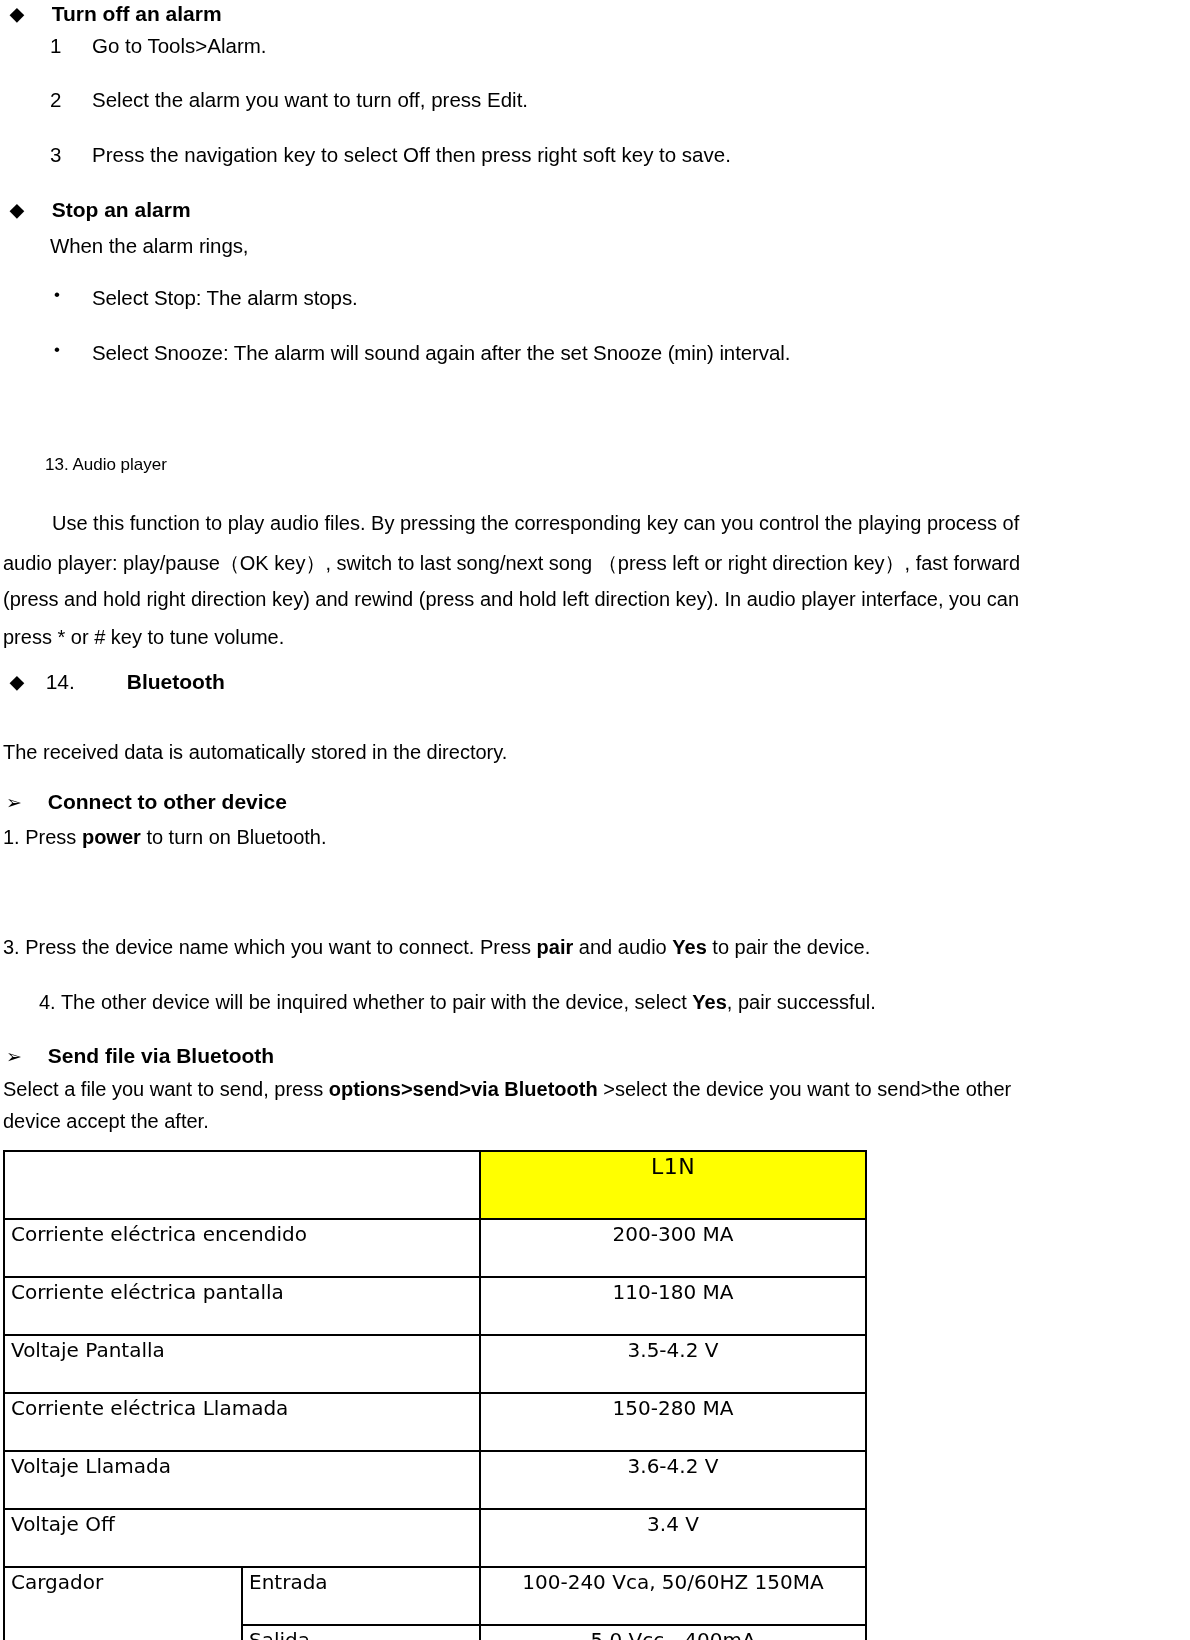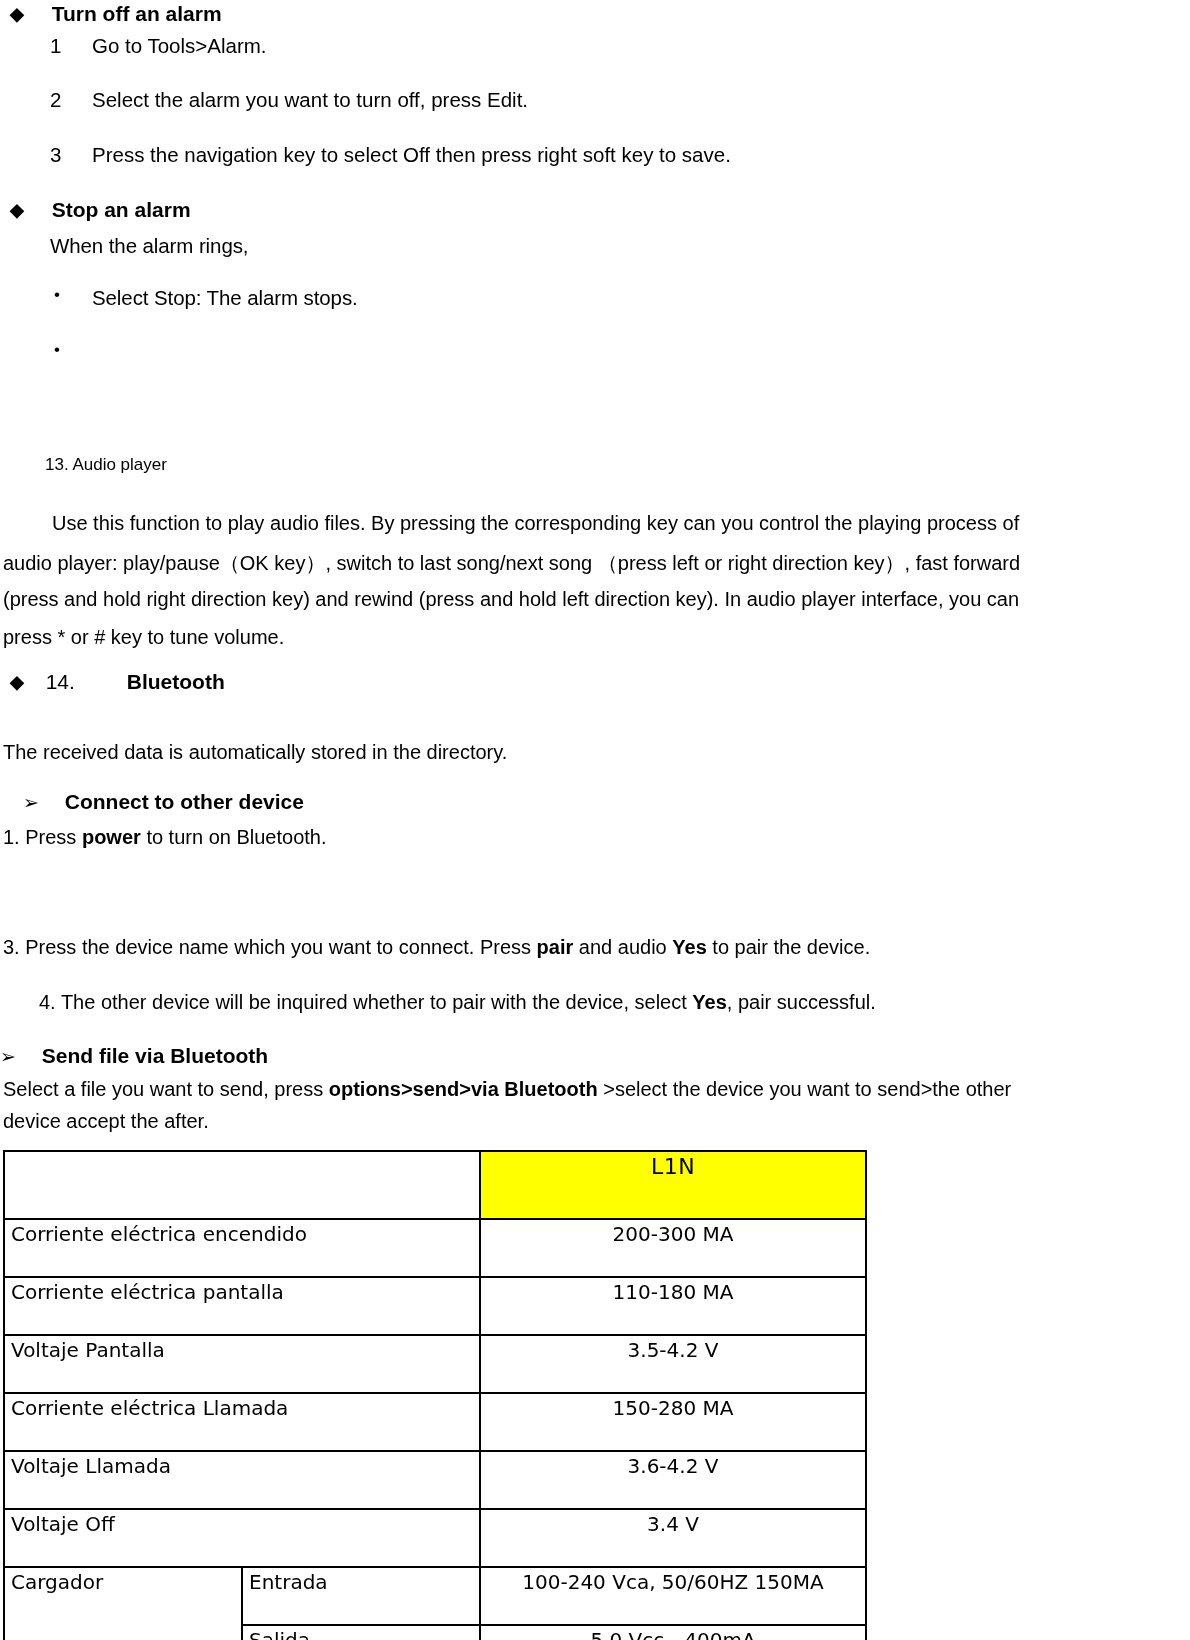--- a/index.html
+++ b/index.html
@@ -144,55 +144,56 @@
     <span class="dia">◆</span>
     <span style="display:inline-block; width:22px;"></span><span>Stop an alarm</span>
   </div>
 
   <div class="blk" style="left:50px; top:234px;">When the alarm rings,</div>
 
   <div class="dot" style="left:54px; top:285px;">•</div>
   <div class="blk" style="left:92px; top:286px;">Select Stop: The alarm stops.</div>
 
   <div class="dot" style="left:54px; top:340px;">•</div>
+  <div class="blk" style="left:92px; top:341px;">Select Snooze: The alarm will sound again after the set Snooze (min) interval.</div>
 
   <div class="small-head" style="left:45px; top:455px;">13. Audio player</div>
 
   <div class="pline" style="left:52px; top:512px;">Use this function to play audio files. By pressing the corresponding key can you control the playing process of</div>
   <div class="pline" style="left:3px; top:550px;">audio player: play/pause（OK key）, switch to last song/next song  （press left or right direction key）, fast forward</div>
   <div class="pline" style="left:3px; top:588px;">(press and hold right direction key) and rewind (press and hold left direction key). In audio player interface, you can</div>
   <div class="pline" style="left:3px; top:626px;">press * or # key to tune volume.</div>
 
   <div class="dia-head" style="left:10px; top:670px;">
     <span class="dia">◆</span>
     <span style="display:inline-block; width:16px;"></span><span style="font-weight:normal;">14.</span>
     <span style="display:inline-block; width:46px;"></span><span>Bluetooth</span>
   </div>
 
   <div class="pline" style="left:3px; top:741px;">The received data is automatically stored in the directory.</div>
 
-  <div class="arrow-head" style="left:23px; top:790px;">
+  <div class="arrow-head" style="left:6px; top:790px;">
     <span class="arrow-glyph">➢</span>
     <span style="display:inline-block; width:20px;"></span><span>Connect to other device</span>
   </div>
 
   <div class="pline" style="left:3px; top:826px;">
     <span>1. Press </span><span class="bold">power</span><span> to turn on Bluetooth.</span>
   </div>
 
 
   <div class="pline" style="left:3px; top:936px;">
     <span>3. Press the device name which you want to connect. Press </span><span class="bold">pair</span><span> and audio </span><span class="bold">Yes</span><span> to pair the device.</span>
   </div>
 
   <div class="pline" style="left:3px; top:991px;margin-left:36px;">
     <span>4. The other device will be inquired whether to pair with the device, select </span><span class="bold">Yes</span><span>, pair successful.</span>
   </div>
 
-  <div class="arrow-head" style="left:0; top:1044px;">
+  <div class="arrow-head" style="left:6px; top:1044px;">
     <span class="arrow-glyph">➢</span>
     <span style="display:inline-block; width:20px;"></span><span>Send file via Bluetooth</span>
   </div>
 
   <div class="pline" style="left:3px; top:1078px;">
     <span>Select a file you want to send, press </span><span class="bold">options&gt;send&gt;via Bluetooth</span><span> &gt;select the device you want to send&gt;the other</span>
   </div>
   <div class="pline" style="left:3px; top:1110px;">device accept the after.</div>
 
   <table class="spec-table">

